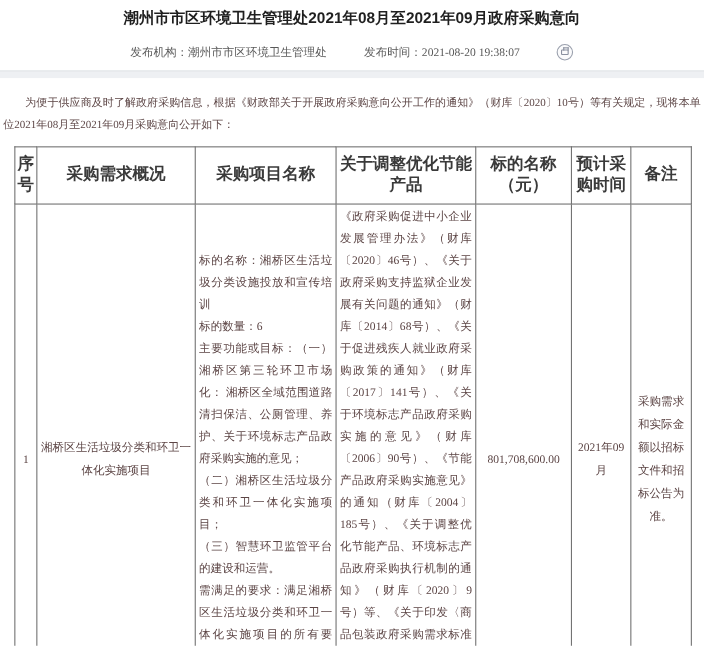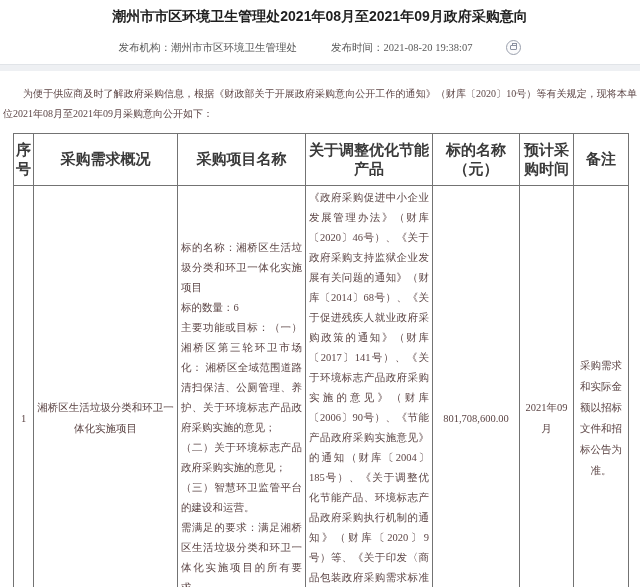--- a/index.html
+++ b/index.html
@@ -97,24 +97,24 @@
         <th>标的名称（元）</th>
         <th>预计采购时间</th>
         <th>备注</th>
       </tr>
     </thead>
     <tbody>
       <tr>
         <td class="cell-index">1</td>
         <td class="cell-project">湘桥区生活垃圾分类和环卫一体化实施项目</td>
         <td class="cell-demand">
-          <p>标的名称：湘桥区生活垃圾分类和环卫一体化实施项目</p>
+          <p>标的名称：湘桥区生活垃圾分类设施投放和宣传培训</p>
           <p>标的数量：6</p>
           <p>主要功能或目标：（一）湘桥区第三轮环卫市场化： 湘桥区全域范围道路清扫保洁、公厕管理、养护、关于环境标志产品政府采购实施的意见；</p>
-          <p>（二）关于环境标志产品政府采购实施的意见；</p>
+          <p>（二）湘桥区生活垃圾分类和环卫一体化实施项目；</p>
           <p>（三）智慧环卫监管平台的建设和运营。</p>
           <p>需满足的要求：满足湘桥区生活垃圾分类和环卫一体化实施项目的所有要求。</p>
         </td>
         <td class="cell-policy">《政府采购促进中小企业发展管理办法》（财库〔2020〕46号）、《关于政府采购支持监狱企业发展有关问题的通知》（财库〔2014〕68号）、《关于促进残疾人就业政府采购政策的通知》（财库〔2017〕141号）、《关于环境标志产品政府采购实施的意见》（财库〔2006〕90号）、《节能产品政府采购实施意见》的通知（财库〔2004〕185号）、《关于调整优化节能产品、环境标志产品政府采购执行机制的通知》（财库〔2020〕9号）等、《关于印发〈商品包装政府采购需求标准（试行）〉、〈快递包装政府采购需求标准（试行）〉的通知》。</td>
         <td class="cell-budget">801,708,600.00</td>
         <td class="cell-time">2021年09月</td>
         <td class="cell-remark">采购需求和实际金额以招标文件和招标公告为准。</td>
       </tr>
     </tbody>
   </table>

